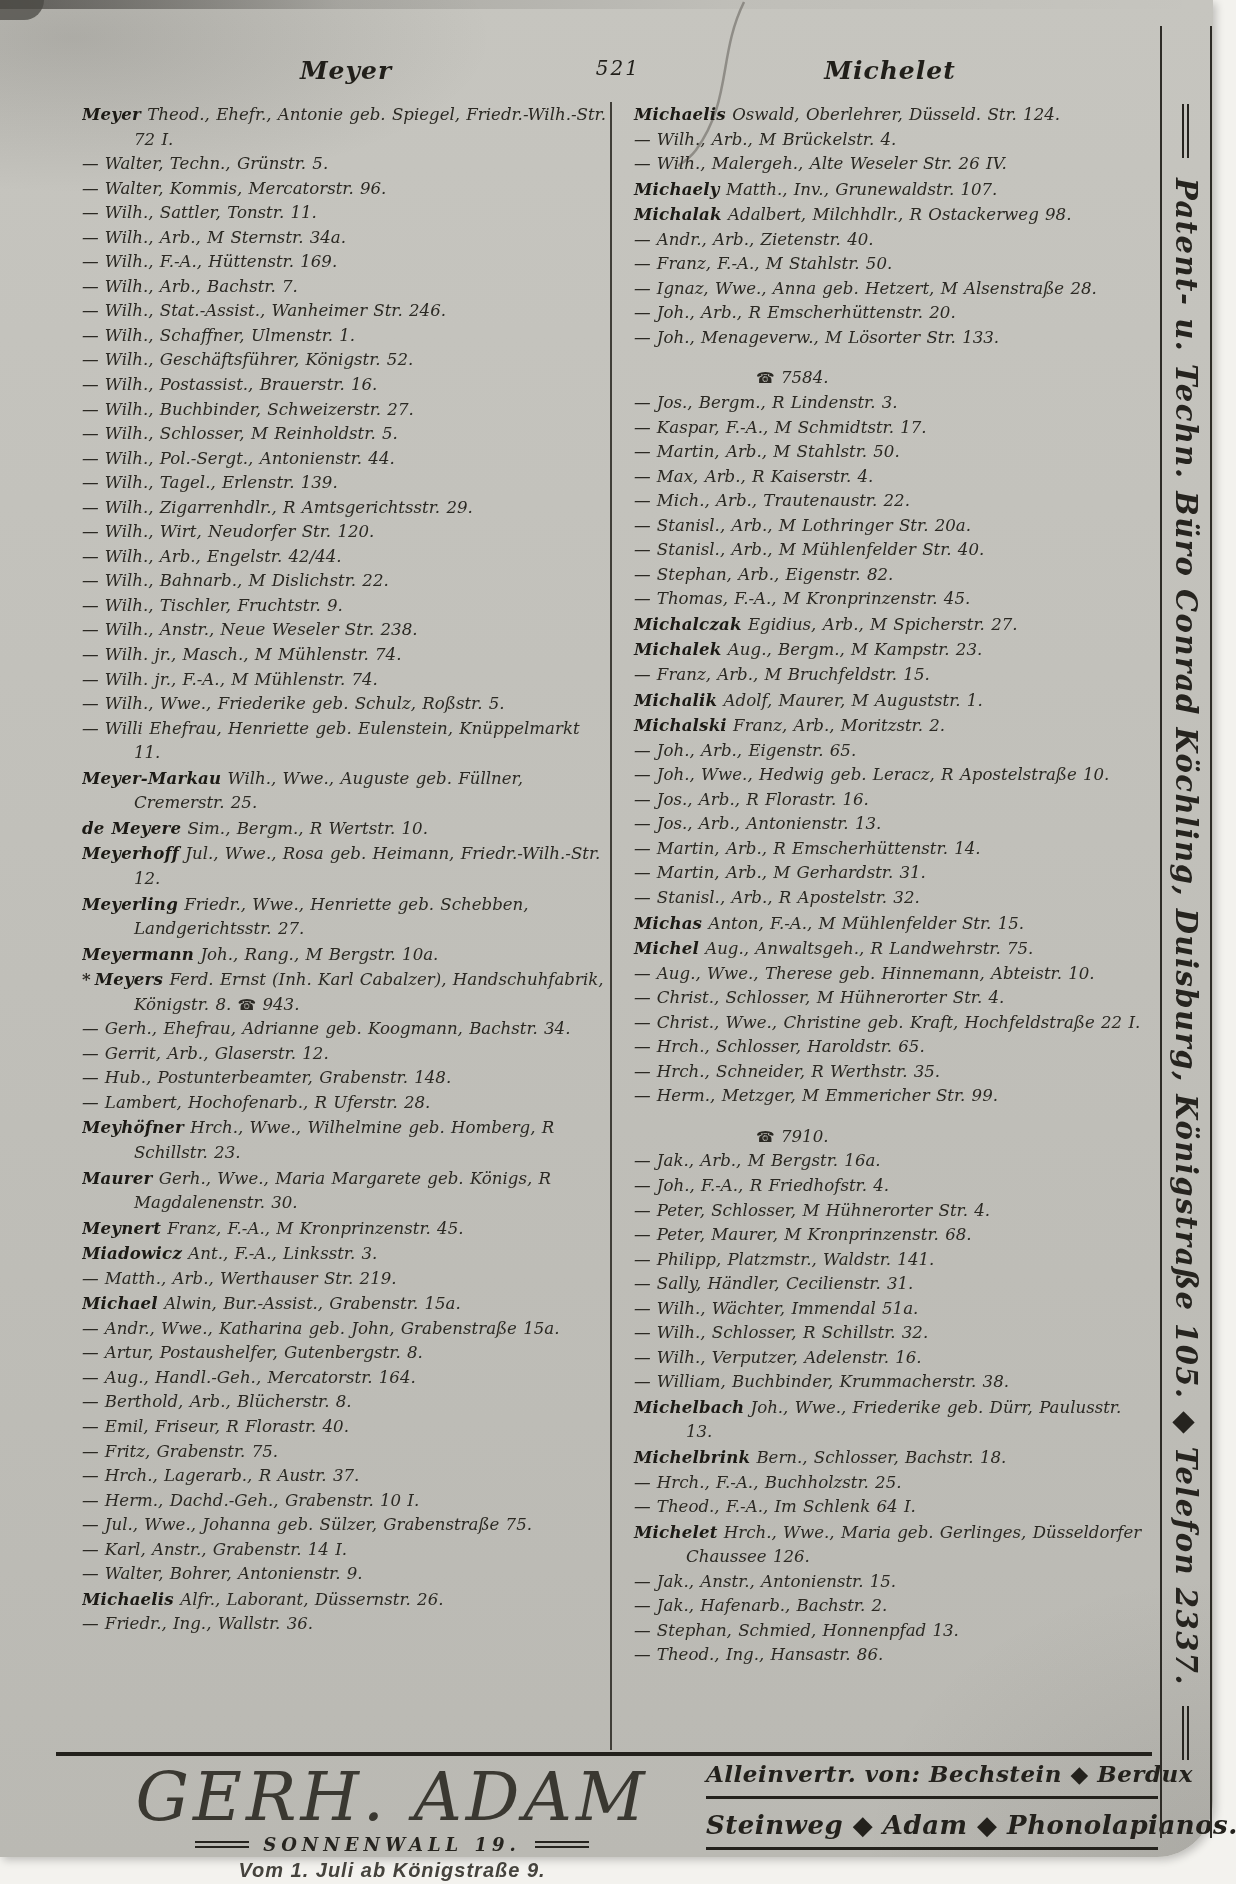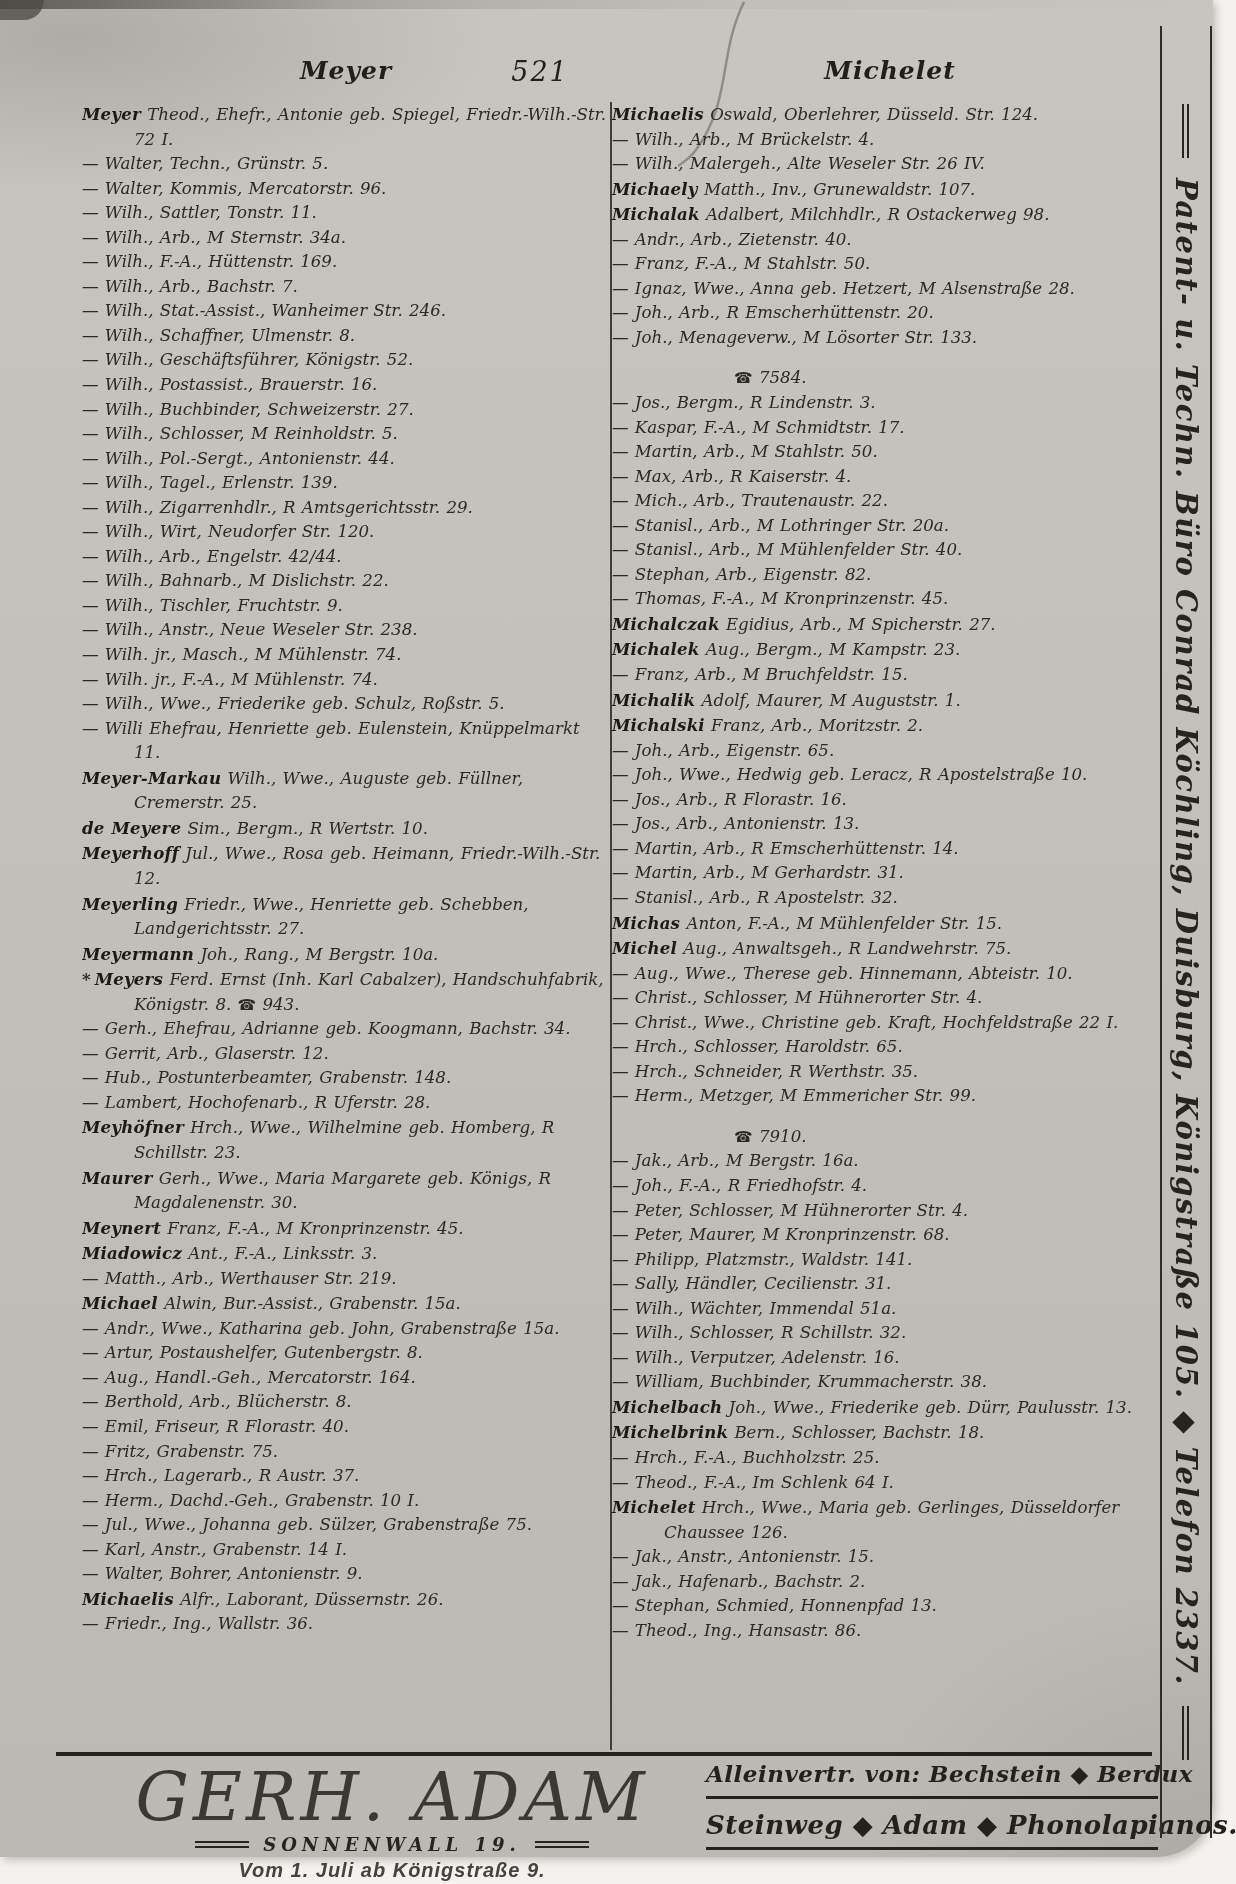--- a/index.html
+++ b/index.html
@@ -20,28 +20,28 @@
     font-style:italic;
   }
   .top-edge{position:absolute;left:0;top:0;width:1213px;height:9px;
     background:linear-gradient(90deg, rgba(25,23,20,.55), rgba(25,23,20,.15) 28%, rgba(25,23,20,.04) 60%, rgba(25,23,20,0));}
   .corner-blob{position:absolute;left:0;top:0;width:44px;height:20px;background:#4a4843;border-radius:0 0 26px 0;opacity:.75;}
   .pen-mark{position:absolute;left:648px;top:0;}
 
   
   .hdr{position:absolute;top:56px;font-weight:700;font-size:25px;letter-spacing:1px;color:#211f1a;}
   .h-left{left:82px;width:528px;text-align:center;}
-  .h-num{left:440px;width:200px;text-align:center;font-weight:400;font-size:27px;letter-spacing:2px;}
+  .h-num{left:440px;width:200px;text-align:right;font-weight:400;font-size:20px;letter-spacing:2px;}
   .h-right{left:632px;width:516px;text-align:center;}
 
   
   .columns{position:absolute;left:82px;top:102px;width:1064px;height:1648px;display:flex;overflow:hidden;}
   .col{box-sizing:border-box;}
   .col-left{width:528px;}
-  .col-right{width:536px;border-left:2px solid #403e38;}
+  .col-right{width:536px;border-left:2px solid #403e38;padding-left:22px;}
   .entry{
     margin:0;padding-left:52px;text-indent:-52px;
     font-size:16.6px;line-height:24.55px;color:#2b2923;
     word-spacing:1px;
   }
   .entry b{font-weight:700;color:#1c1a15;letter-spacing:.2px;}
   .entry .star{font-weight:700;margin-right:4px;}
   .tel{white-space:nowrap;}
   .tel .ph{font-family:"DejaVu Sans",sans-serif;font-size:15px;}
   .telline{display:block;text-indent:0;padding-left:70px;margin-top:16px;}
@@ -89,21 +89,21 @@
   <div class="columns">
     <div class="col col-left" id="col-left">
         <p class="entry"><b>Meyer</b> Theod., Ehefr., Antonie geb. Spiegel, Friedr.-Wilh.-Str. 72 I.</p>
         <p class="entry">— Walter, Techn., Grünstr. 5.</p>
         <p class="entry">— Walter, Kommis, Mercatorstr. 96.</p>
         <p class="entry">— Wilh., Sattler, Tonstr. 11.</p>
         <p class="entry">— Wilh., Arb., M Sternstr. 34a.</p>
         <p class="entry">— Wilh., F.-A., Hüttenstr. 169.</p>
         <p class="entry">— Wilh., Arb., Bachstr. 7.</p>
         <p class="entry">— Wilh., Stat.-Assist., Wanheimer Str. 246.</p>
-        <p class="entry">— Wilh., Schaffner, Ulmenstr. 8.</p>
+        <p class="entry">— Wilh., Schaffner, Ulmenstr. 1.</p>
         <p class="entry">— Wilh., Geschäftsführer, Königstr. 52.</p>
         <p class="entry">— Wilh., Postassist., Brauerstr. 16.</p>
         <p class="entry">— Wilh., Buchbinder, Schweizerstr. 27.</p>
         <p class="entry">— Wilh., Schlosser, M Reinholdstr. 5.</p>
         <p class="entry">— Wilh., Pol.-Sergt., Antonienstr. 44.</p>
         <p class="entry">— Wilh., Tagel., Erlenstr. 139.</p>
         <p class="entry">— Wilh., Zigarrenhdlr., R Amtsgerichtsstr. 29.</p>
         <p class="entry">— Wilh., Wirt, Neudorfer Str. 120.</p>
         <p class="entry">— Wilh., Arb., Engelstr. 42/44.</p>
         <p class="entry">— Wilh., Bahnarb., M Dislichstr. 22.</p>

